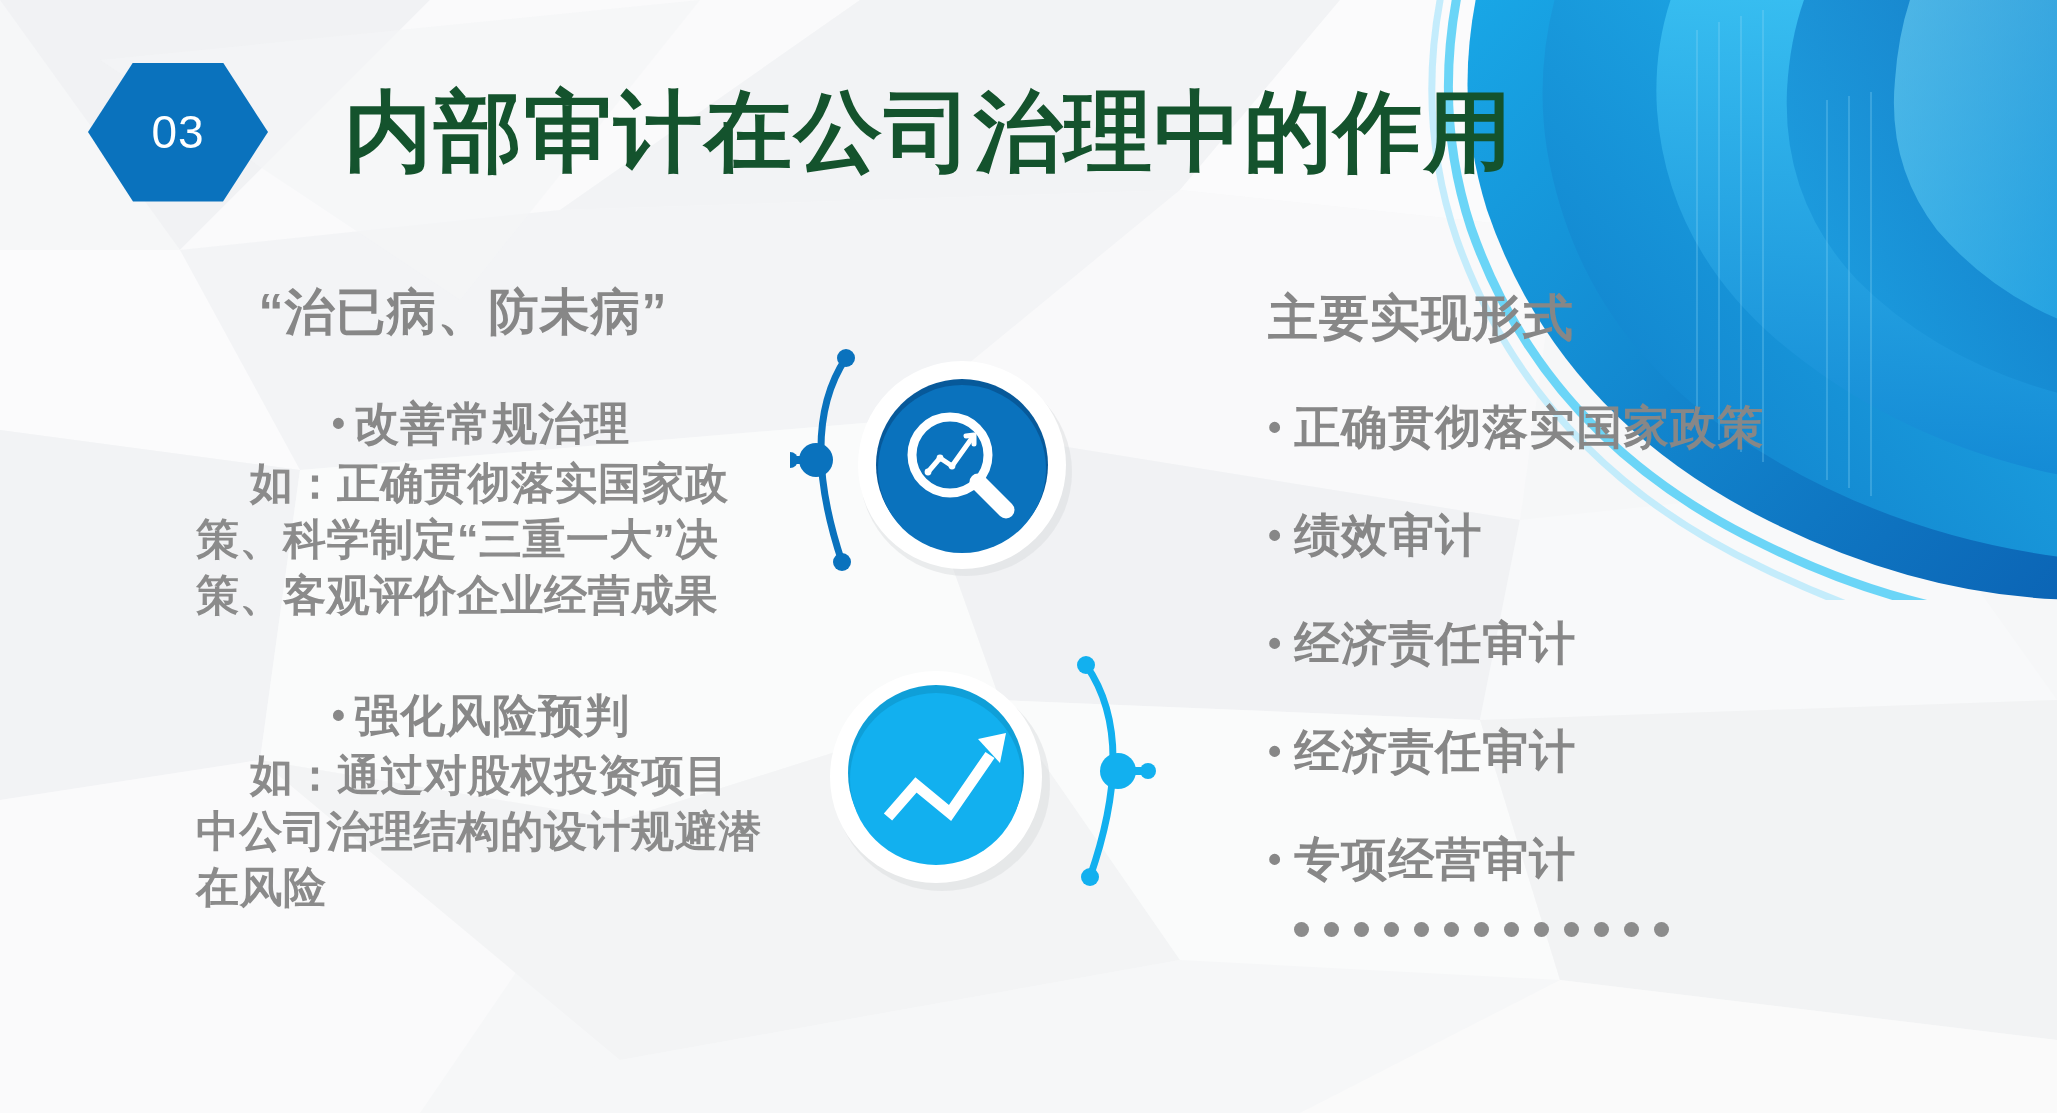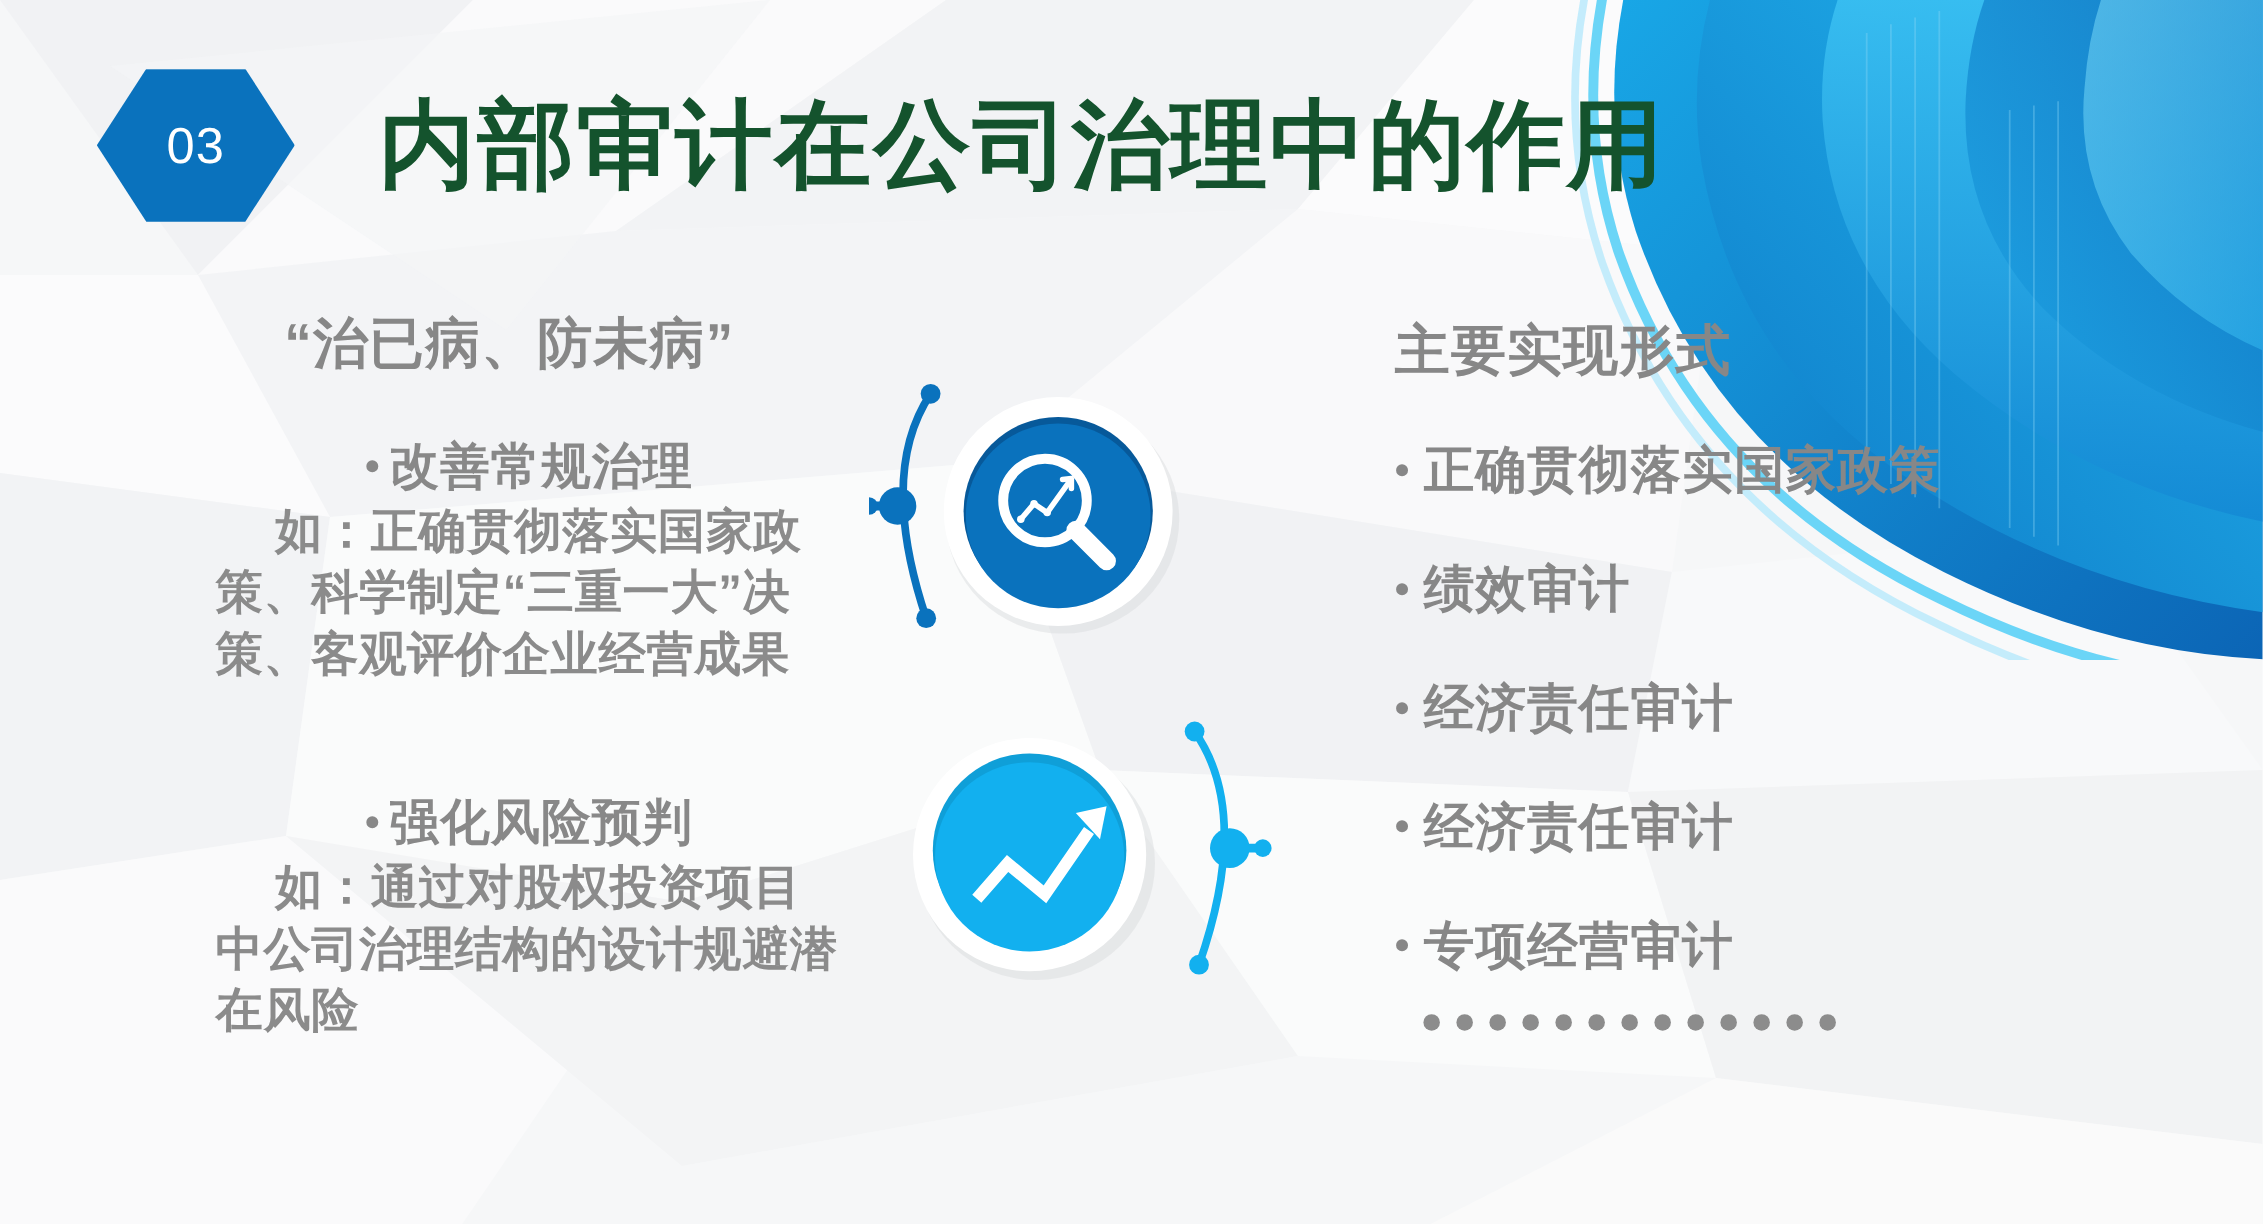--- a/index.html
+++ b/index.html
@@ -98,21 +98,21 @@
     letter-spacing: 1px;
     line-height: 1.2;
     white-space: nowrap;
   }
   .col-left .col-heading {
     text-align: center;
     padding-right: 36px;
   }
 
   .block { margin-top: 54px; }
-  .block.second { margin-top: 96px; }
+  .block.second { margin-top: 64px; }
 
   .block-title {
     font-size: 45px;
     font-weight: bold;
     color: #888888;
     line-height: 1.25;
     letter-spacing: 1px;
     text-align: center;
   }
   .block-title .dot-mark {

